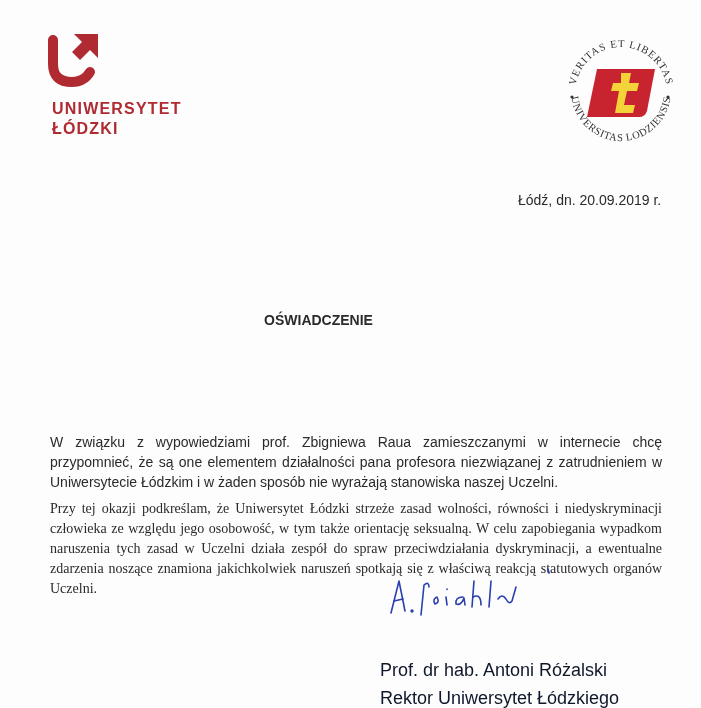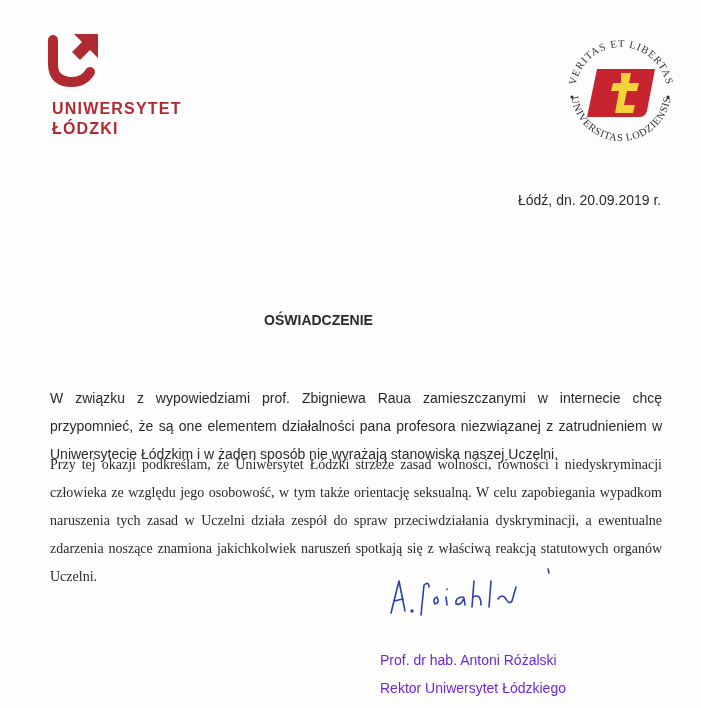--- a/index.html
+++ b/index.html
@@ -12,28 +12,28 @@
   .ul-name { position: absolute; left: 8px; top: 71px; font-weight: bold; font-size: 16px;
              letter-spacing: 1.2px; color: #b02a31; line-height: 20px; }
 
   .seal { position: absolute; left: 555px; top: 25px; width: 130px; height: 130px; }
 
   .date { position: absolute; left: 518px; top: 175px; font-size: 14px; color: #2a2a2a; margin-top: 17px; }
 
   .title { position: absolute; left: 0; width: 637px; top: 290px; text-align: center;
            font-weight: bold; font-size: 14px; color: #2a2a2a; margin-top: 22px; }
 
-  .body-text { position: absolute; left: 50px; width: 612px; font-size: 14px; line-height: 28px;
-               text-align: justify; color: #2a2a2a; }
+  .body-text { position: absolute; left: 50px; width: 612px; font-size: 14px; line-height: 20px;
+               text-align: justify; color: #2a2a2a; margin-top: 48px; }
   .p1 { top: 384px; }
   .p2 { top: 451px; font-family: Liberation Serif, serif; }
 
   .signature { position: absolute; left: 385px; top: 567px; width: 175px; height: 60px; }
 
-  .signer { position: absolute; left: 380px; font-size: 14px; color: #6d28d9; }
+  .signer { position: absolute; left: 380px; font-size: 18px; color: #0f172a; margin-top: 8px; }
   .signer.name { top: 652px; }
   .signer.role { top: 680px; }
 </style>
 </head>
 <body>
 
 <div class="page">
 
   <div class="ul-logo">
     <svg class="ul-mark" viewBox="0 0 62 62">

